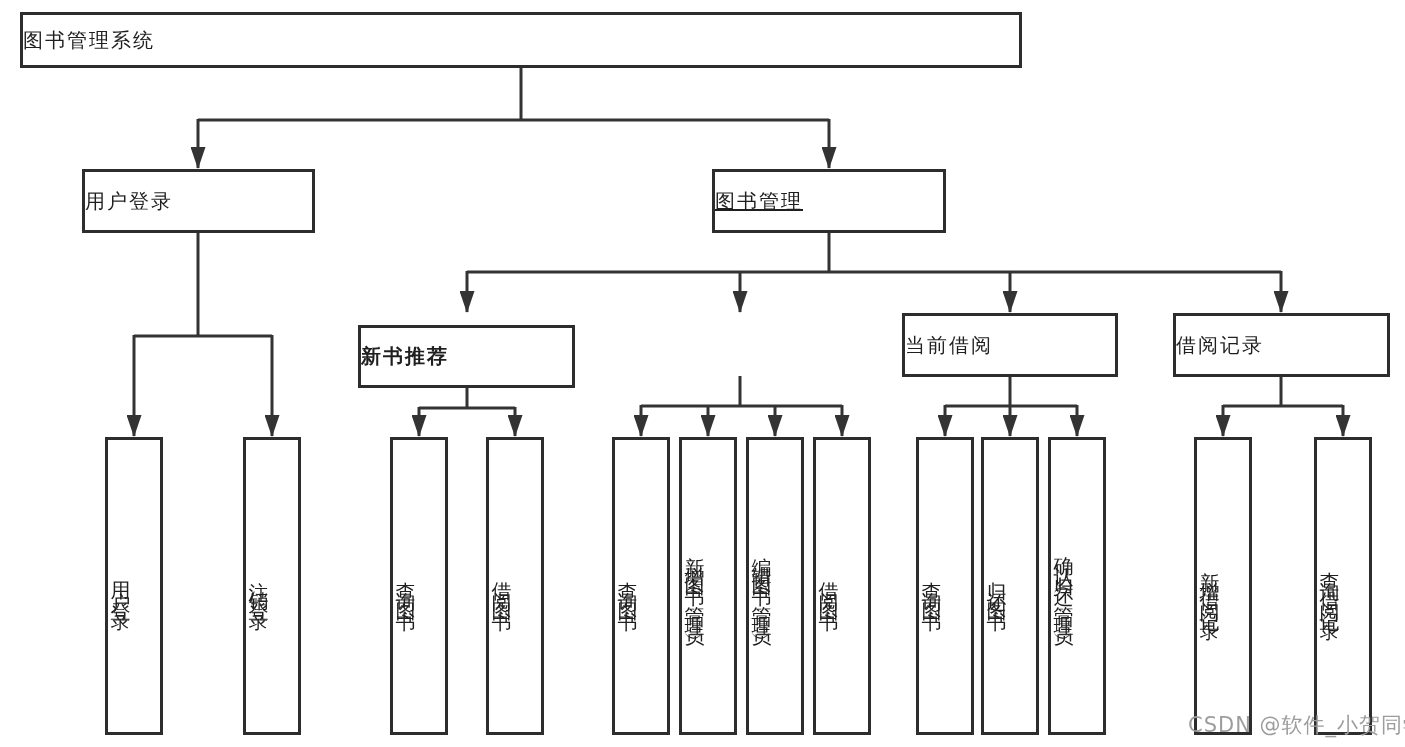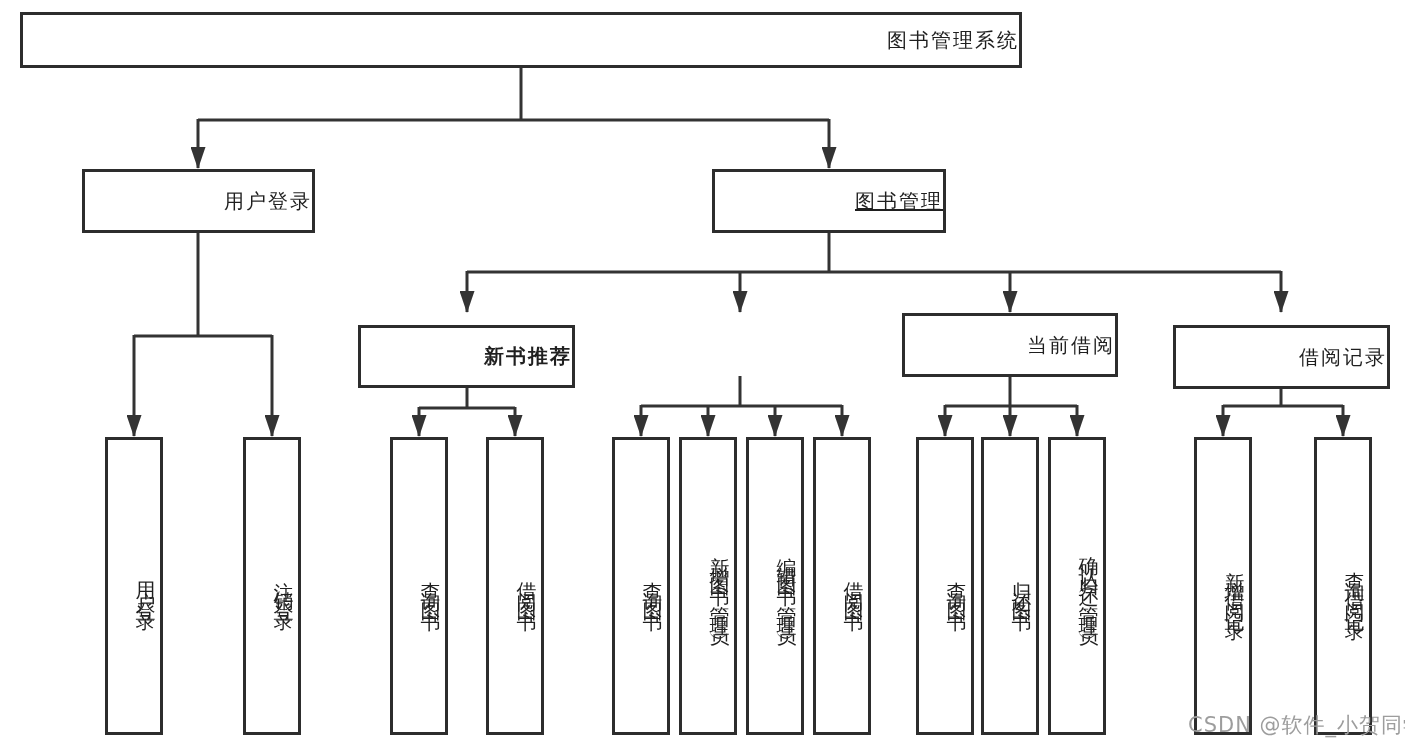--- a/index.html
+++ b/index.html
@@ -9,21 +9,21 @@
     background:#ffffff;
     font-family:"DejaVu Sans","Liberation Sans",sans-serif;
     overflow:hidden;
   }
   .connectors { position:absolute; left:0; top:0; width:1405px; height:747px; pointer-events:none; }
   .node {
     position:absolute;
     box-sizing:border-box;
     border:3px solid #2d2d2d;
     background:#ffffff;
-    display:flex; align-items:center; justify-content:flex-end;
+    display:flex; align-items:center; justify-content:flex-start;
     color:#1f1f1f;
   }
   .hnode { font-size:20px; letter-spacing:2px; }
   .root  { left:20px; top:12px; width:1002px; height:56px; }
   .leaf  { top:437px; width:58px; height:298px; }
   .vtext {
     writing-mode:vertical-rl;
     font-size:20px;
     letter-spacing:10px;
     color:#1f1f1f;
@@ -104,21 +104,21 @@
   <div class="node hnode" style="left:712px; top:169px; width:234px; height:64px;text-decoration:underline;">
     <span>图书管理</span>
   </div>
 
   <div class="node hnode" style="left:358px; top:325px; width:217px; height:63px;font-weight:bold;">
     <span>新书推荐</span>
   </div>
   <div class="node hnode" style="left:902px; top:313px; width:216px; height:64px;">
     <span>当前借阅</span>
   </div>
-  <div class="node hnode" style="left:1173px; top:313px; width:217px; height:64px;margin-top:12px;">
+  <div class="node hnode" style="left:1173px; top:313px; width:217px; height:64px;">
     <span>借阅记录</span>
   </div>
 
   <div class="node leaf" style="left:105px;">
     <span class="vtext">用户登录</span>
   </div>
   <div class="node leaf" style="left:243px;">
     <span class="vtext">注销登录</span>
   </div>
 

